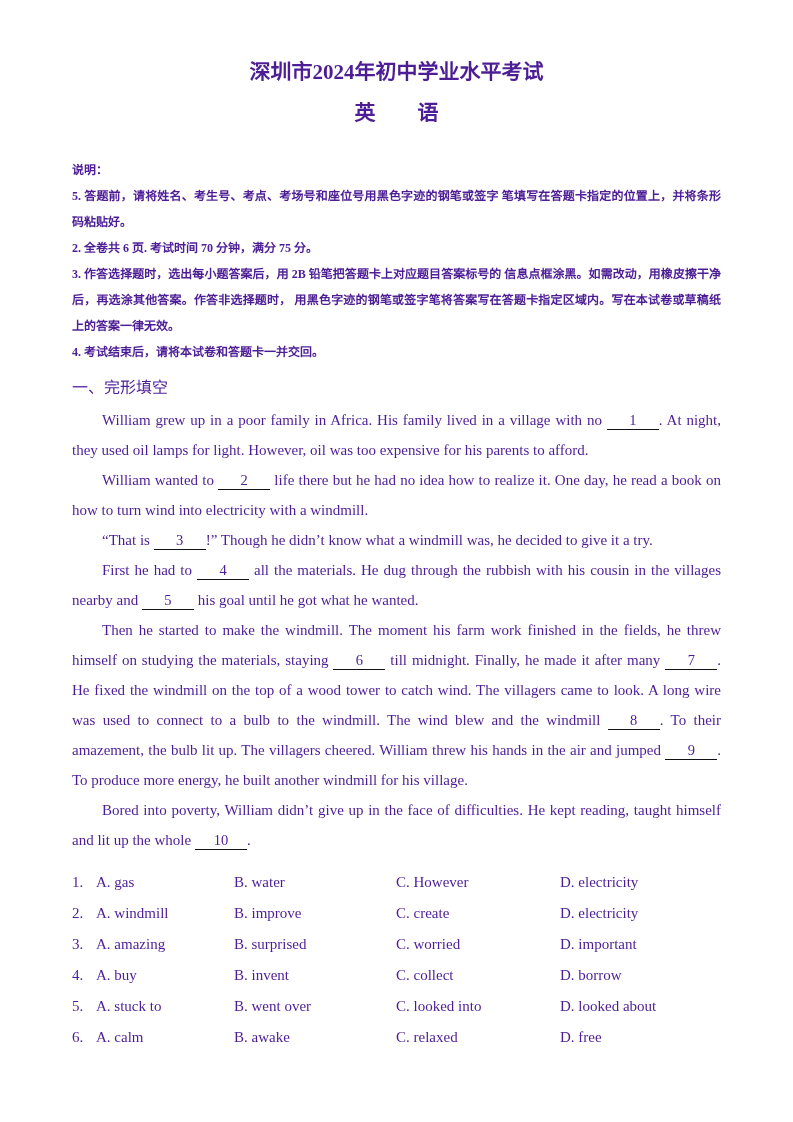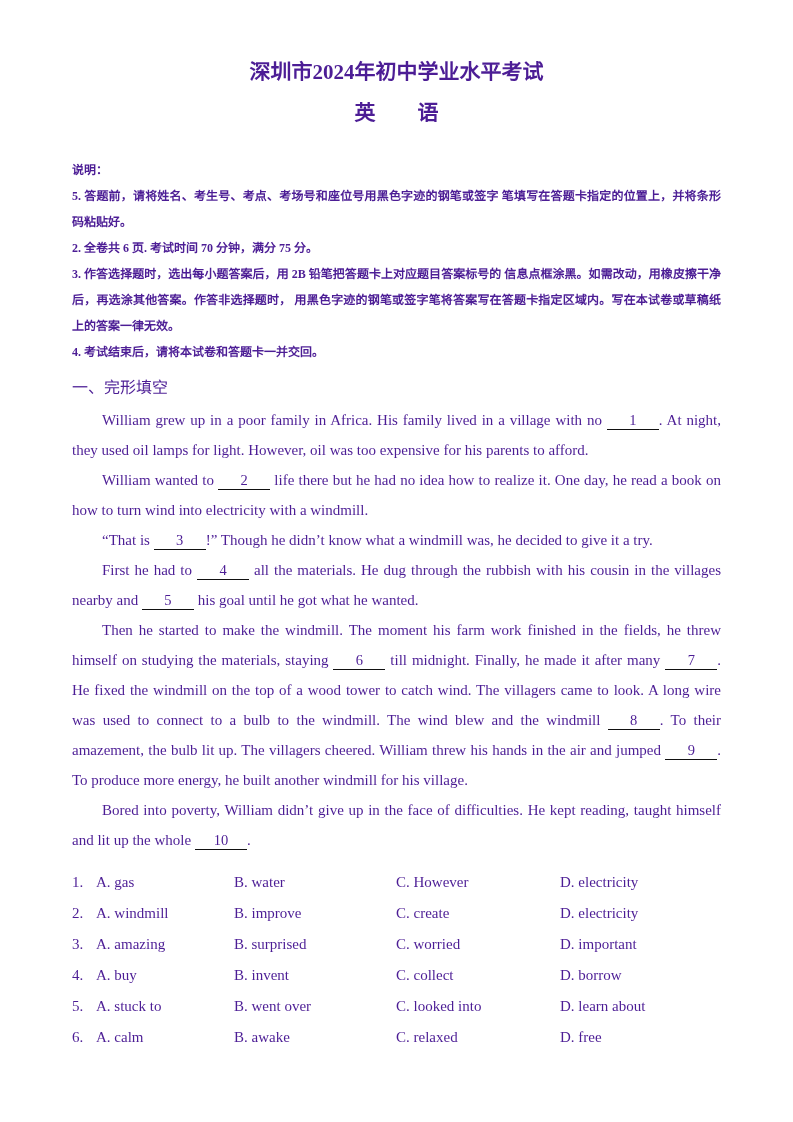--- a/index.html
+++ b/index.html
@@ -132,21 +132,21 @@
         <span class="option-cell c1">A. buy</span>
         <span class="option-cell c2">B. invent</span>
         <span class="option-cell c3">C. collect</span>
         <span class="option-cell c4">D. borrow</span>
       </div>
       <div class="option-row">
         <span class="option-cell c0">5.</span>
         <span class="option-cell c1">A. stuck to</span>
         <span class="option-cell c2">B. went over</span>
         <span class="option-cell c3">C. looked into</span>
-        <span class="option-cell c4">D. learn about</span>
+        <span class="option-cell c4">D. looked about</span>
       </div>
       <div class="option-row">
         <span class="option-cell c0">6.</span>
         <span class="option-cell c1">A. calm</span>
         <span class="option-cell c2">B. awake</span>
         <span class="option-cell c3">C. relaxed</span>
         <span class="option-cell c4">D. free</span>
       </div>
     </div>
 </div>

